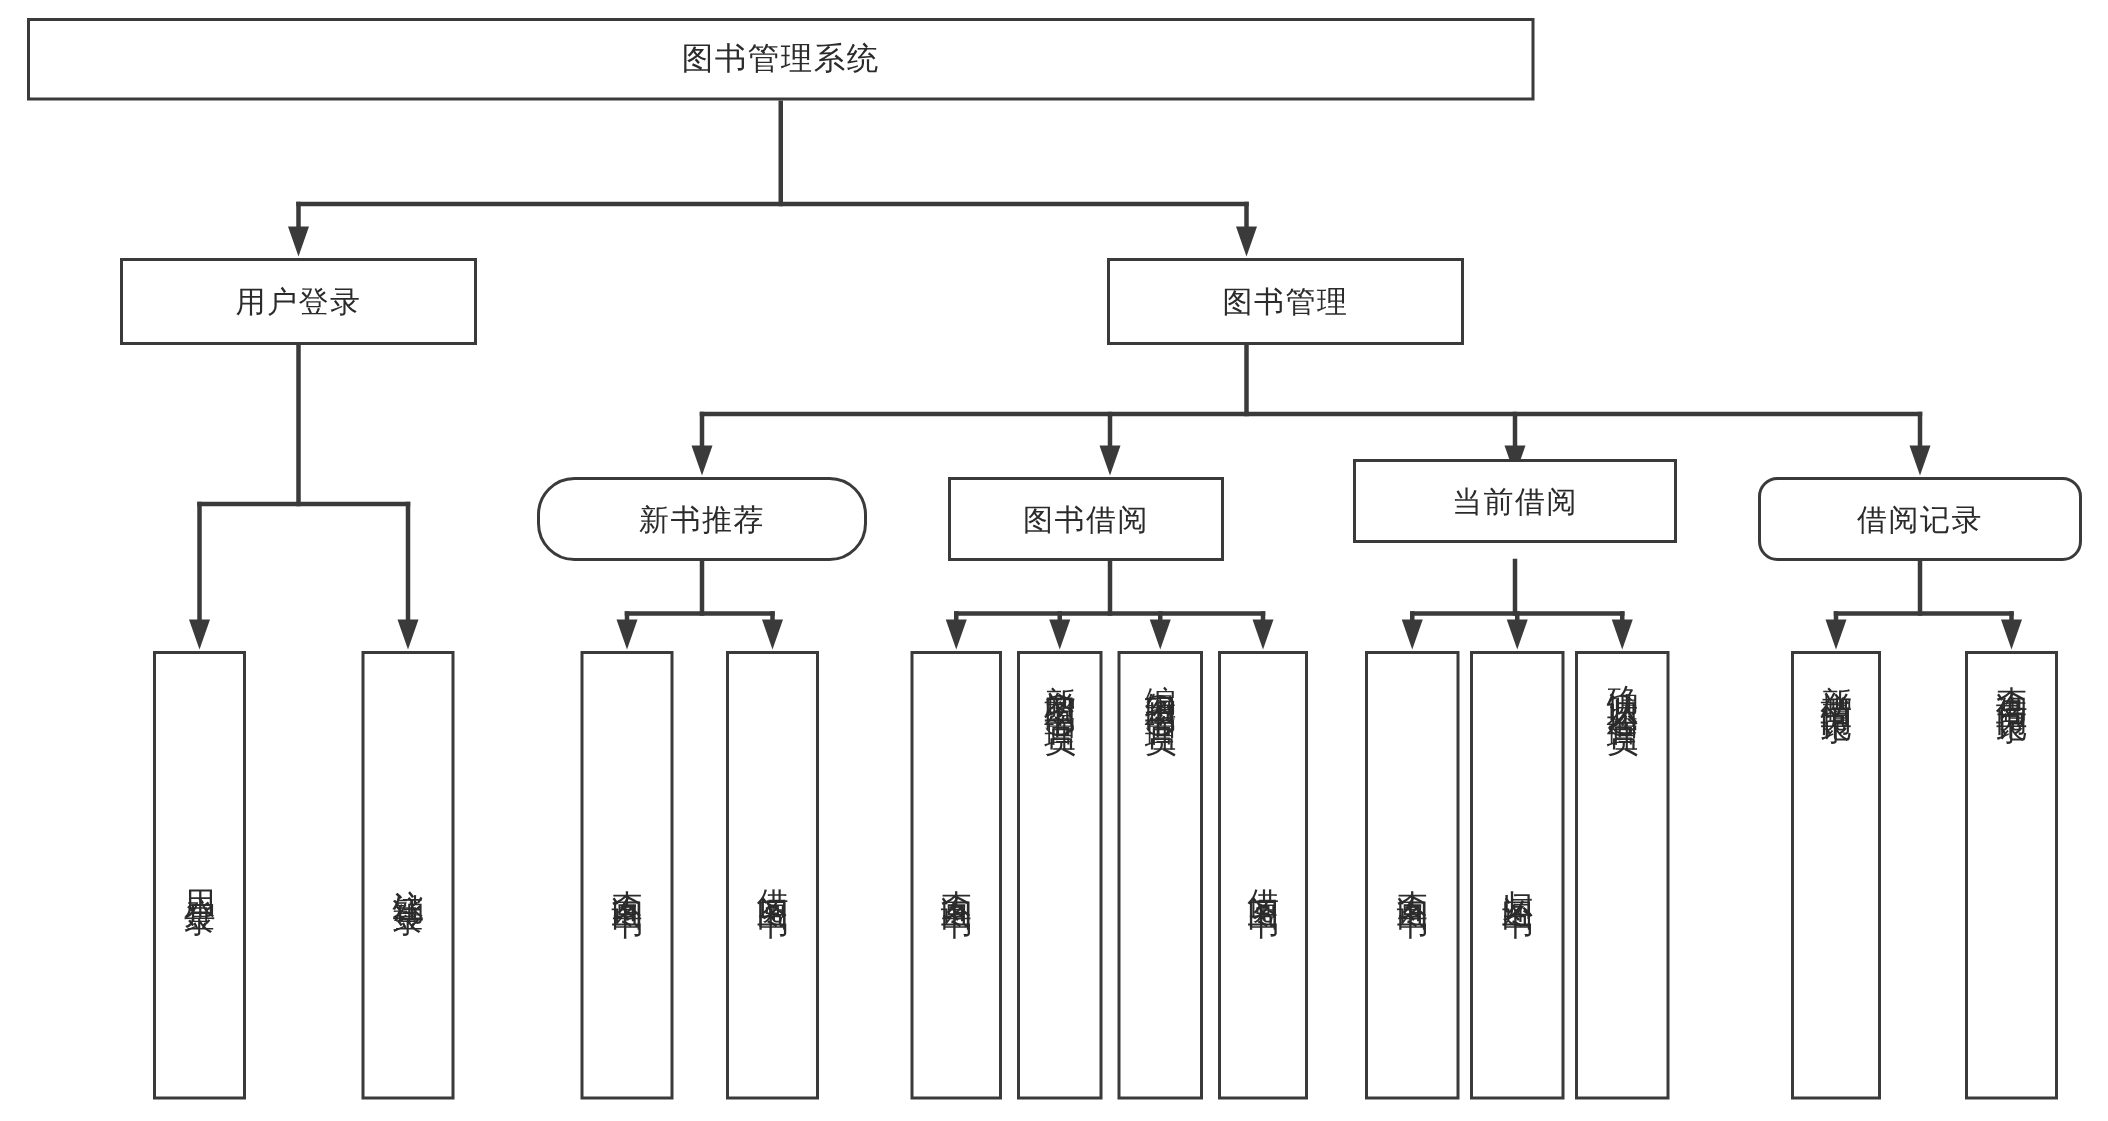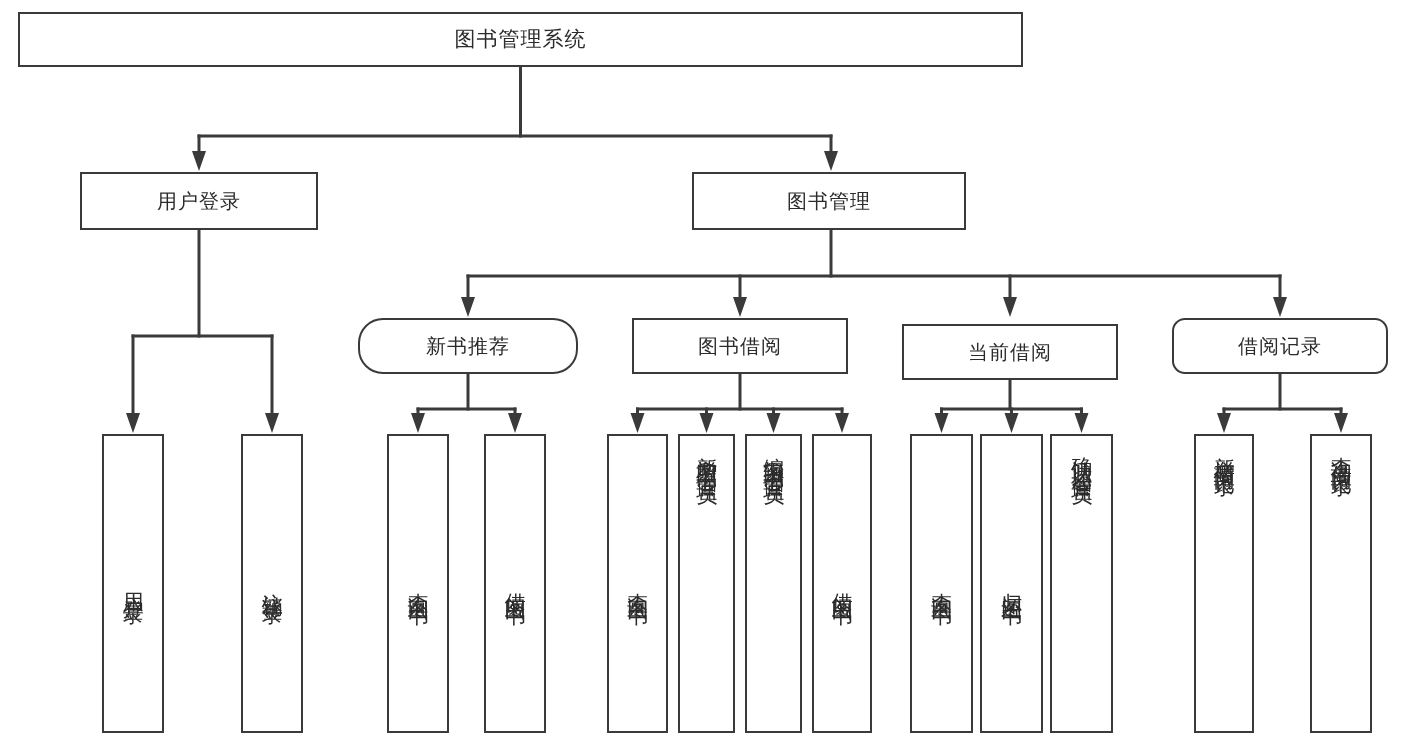--- a/index.html
+++ b/index.html
@@ -133,30 +133,30 @@
       <path d="M 1334 413 L 1348 413 L 1341 433 Z" fill="#3a3a3a"></path>
     </svg>
 
   <div id="node-layer">
       <div class="node-box root" style="left: 18px; top: 12px; width: 1005px; height: 55px;">
         <span class="node-label">图书管理系统</span>
       </div>
       <div class="node-box" style="left: 80px; top: 172px; width: 238px; height: 58px;">
         <span class="node-label">用户登录</span>
       </div>
-      <div class="node-box" style="left: 692px; top: 172px; width: 274px; height: 58px;">
+      <div class="node-box" style="left: 738px; top: 172px; width: 238px; height: 58px;">
         <span class="node-label">图书管理</span>
       </div>
       <div class="node-box" style="left: 358px; top: 318px; width: 220px; height: 56px; border-radius: 25px;">
         <span class="node-label">新书推荐</span>
       </div>
-      <div class="node-box" style="left: 632px; top: 318px; width: 216px; height: 56px;">
+      <div class="node-box" style="left: 632px; top: 318px; width: 184px; height: 56px;">
         <span class="node-label">图书借阅</span>
       </div>
-      <div class="node-box" style="left: 902px; top: 324px; width: 216px; height: 56px;">
+      <div class="node-box" style="left: 902px; top: 306px; width: 216px; height: 56px;">
         <span class="node-label">当前借阅</span>
       </div>
       <div class="node-box" style="left: 1172px; top: 318px; width: 216px; height: 56px; border-radius: 13px;">
         <span class="node-label">借阅记录</span>
       </div>
       <div class="node-box vertical centered" style="left: 102px; top: 434px; width: 62px; height: 299px;">
         <span class="node-label">用户登录</span>
       </div>
       <div class="node-box vertical centered" style="left: 241px; top: 434px; width: 62px; height: 299px;">
         <span class="node-label">注销登录</span>

